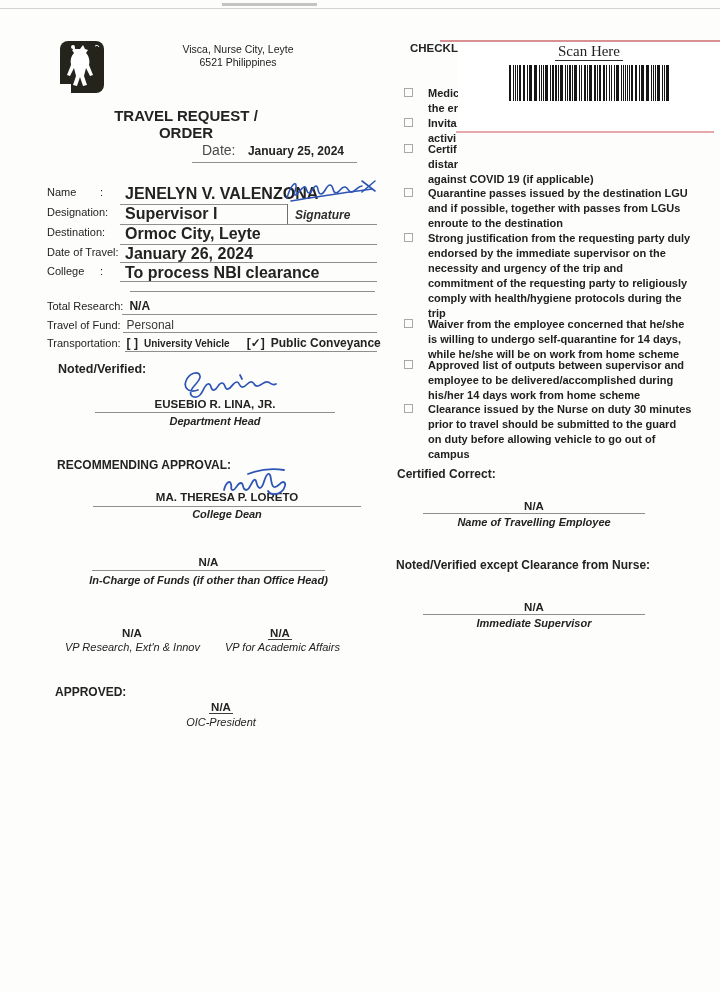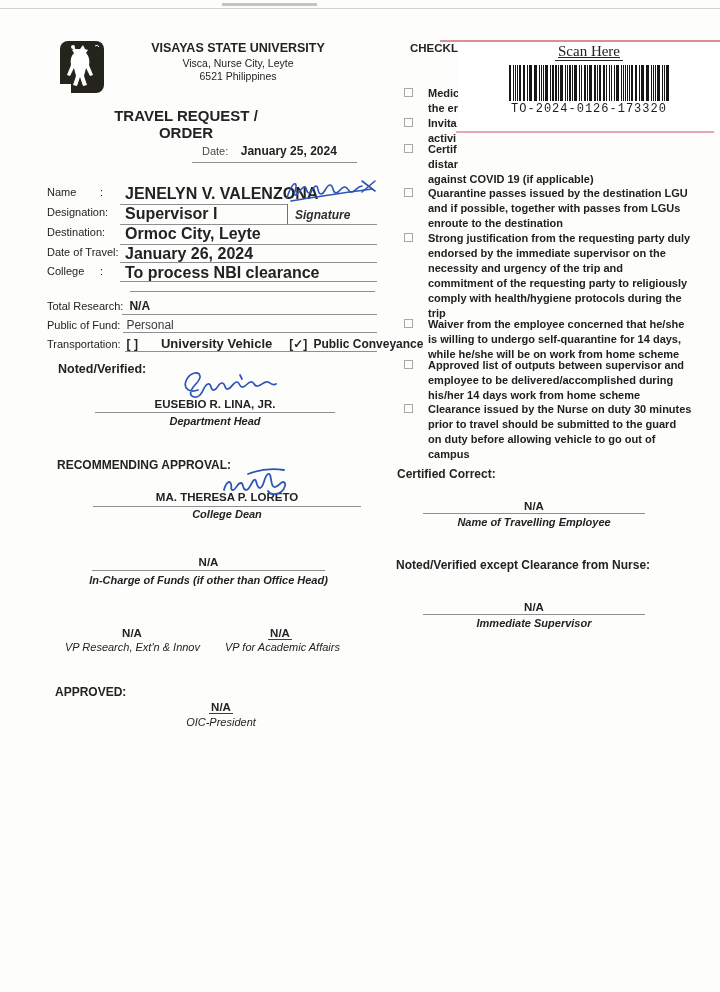--- a/index.html
+++ b/index.html
@@ -17,21 +17,21 @@
   .flabel{display:inline-block;min-width:53px;}
   .fvalue{position:absolute;left:78px;top:-1px;font-weight:bold;font-size:16px;white-space:nowrap;}
   .exrow{position:absolute;left:47px;font-size:11px;white-space:nowrap;}
   .exval{font-size:12px;margin-left:6px;}
   .cl-item{position:absolute;left:404px;width:300px;}
   .cbox{position:absolute;left:0;top:2px;width:7px;height:7px;border:1px solid #a9a9a9;background:#fff0;}
   .cl-text{margin-left:24px;font-weight:bold;font-size:11px;line-height:15px;color:#212121;}
   .ul{border-bottom:1px solid #3c3c3c;padding:0 2px;}
   .scan-overlay{position:absolute;left:458px;top:41px;width:262px;height:90px;background:#ffffff;z-index:3;}
   .scan-title{font-family:"Liberation Serif",serif;font-size:15px;text-align:center;margin-top:2px;}
-  .scan-title span{border-bottom:1.5px solid #2a2a2a;padding:0 3px 1px;text-decoration:underline;}
+  .scan-title span{border-bottom:1.5px solid #2a2a2a;padding:0 3px 1px;}
   .barcode-wrap{text-align:center;margin-top:5px;height:36px;white-space:nowrap;}
   .barcode-wrap i{display:inline-block;height:36px;vertical-align:top;}
   .barcode-wrap i.bar{background:#161616;}
   .scan-code{font-family:"Liberation Mono","DejaVu Sans Mono",monospace;font-size:12px;letter-spacing:1px;text-align:center;margin-top:1px;color:#1d1d1d;}
   .pinkline{position:absolute;height:2px;z-index:4;}
   svg.sig{position:absolute;z-index:2;}
 </style>
 </head>
 <body>
 
@@ -43,29 +43,28 @@
     <rect x="1" y="1" width="44" height="52" rx="8" fill="#24241c"></rect>
     <rect x="0" y="44" width="12" height="10" fill="#fdfdfc"></rect>
     <path fill="#ffffff" d="M21,9 l3,-4 2,4 3,1 -2,3 c3,3 4,8 3,12 l4,10 -3,1 -4,-8 -2,8 3,9 -4,1 -3,-9 -3,9 -4,-1 3,-9 -2,-8 -4,8 -3,-1 4,-10 c-1,-5 0,-9 3,-12 l-2,-3 3,-1 z"></path>
     <path d="M15,9 l3,5" stroke="#ffffff" stroke-width="2.4" stroke-linecap="round" fill="none"></path>
     <circle cx="14" cy="7" r="2" fill="#ffffff"></circle>
     <path d="M36,6 q3,-2 4,1" stroke="#ffffff" stroke-width="1" fill="none"></path>
   </svg>
 </div>
 
 <div class="abs center" style="left:128px;top:41px;width:220px;">
-  <div class="b" style="font-size:12.5px;">VISAYAS STATE UNIVERSITY</div>
   <div style="font-size:10.5px;margin-top:2px;">Visca, Nurse City, Leyte</div>
   <div style="font-size:10.5px;margin-top:1px;">6521 Philippines</div>
 </div>
 
 <div class="abs b center" style="left:101px;top:107px;width:170px;font-size:15px;">TRAVEL REQUEST / ORDER</div>
 
 <div class="abs" style="left:192px;top:141px;width:165px;border-bottom:1px solid #8f8f8f;padding-bottom:3px;">
-  <span style="font-size:11px;color:#4a4a4a;margin-left:10px;">Date:</span>
+  <span style="font-size:14px;color:#4a4a4a;margin-left:10px;">Date:</span>
   <span class="b" style="font-size:12px;margin-left:8px;">January 25, 2024</span>
 </div>
 
 <div class="frow" style="top:186px;">
   <span class="flabel">Name</span><span>:</span>
   <span class="fvalue">JENELYN V. VALENZONA</span>
 </div>
 <div class="frow" style="top:206px;">
   <span class="flabel">Designation</span><span>:</span>
   <span class="fvalue">Supervisor I</span>
@@ -98,26 +97,26 @@
     <path d="M9,27 C32,23 60,19 90,15"></path>
     <path d="M80,7 L93,17 M93,7 L80,18"></path>
   </g>
 </svg>
 
 <div class="exrow" style="top:299px;">
   <span>Total Research:</span><span class="exval b">N/A</span>
 </div>
 <div class="rule" style="left:122px;top:314px;width:255px;"></div>
 <div class="exrow" style="top:318px;">
-  <span>Public of Fund:</span><span class="exval" style="color:#3b3b3b;">Personal</span>
+  <span>Travel of Fund:</span><span class="exval" style="color:#3b3b3b;">Personal</span>
 </div>
 <div class="rule" style="left:123px;top:332px;width:254px;"></div>
 <div class="exrow" style="top:336px;">
   <span>Transportation:</span><span class="exval b">[ ]</span>
-  <span class="b" style="font-size:13px;margin-left:20px;">University Vehicle</span>
+  <span class="b" style="font-size:10px;margin-left:3px;">University Vehicle</span>
   <span class="b" style="font-size:12px;margin-left:14px;">[✓]</span>
   <span class="b" style="font-size:12px;margin-left:3px;">Public Conveyance</span>
 </div>
 <div class="rule" style="left:125px;top:351px;width:252px;"></div>
 
 <div class="heading" style="left:58px;top:362px;font-size:12.5px;">Noted/Verified:</div>
 <svg class="sig" style="left:180px;top:368px;" width="100" height="34" viewBox="0 0 100 34">
   <g stroke="#2e55b5" stroke-width="1.7" fill="none" stroke-linecap="round" stroke-linejoin="round">
     <path d="M18,22 C10,25 3,21 6,13 C9,5 19,2 20,8 C21,13 13,17 11,23 C9,29 16,31 20,27 C24,23 24,17 28,16 C32,15 30,23 34,22 C38,21 38,15 42,15 C46,15 44,22 48,21 C52,20 53,14 57,14 C60,14 59,20 63,19 C67,18 68,13 72,14 C75,15 74,19 78,18 C82,17 84,13 88,14 C91,15 92,18 96,16"></path>
     <path d="M60,7 L62,11"></path>
@@ -184,21 +183,20 @@
 <div class="cl-item" style="top:402px;">
   <span class="cbox"></span>
   <div class="cl-text">Clearance issued by the Nurse on duty 30 minutes<br>prior to travel should be submitted to the guard<br>on duty before allowing vehicle to go out of<br>campus</div>
 </div>
 
 <div class="pinkline" style="left:440px;top:40px;width:280px;background:#d99092;"></div>
 <div class="pinkline" style="left:456px;top:131px;width:258px;background:#e5a9a9;"></div>
 <div class="scan-overlay">
   <div class="scan-title"><span>Scan Here</span></div>
   <div class="barcode-wrap"><i class="bar" style="width:2px"></i><i style="width:2px"></i><i class="bar" style="width:1px"></i><i style="width:1px"></i><i class="bar" style="width:1px"></i><i style="width:1px"></i><i class="bar" style="width:1px"></i><i style="width:1px"></i><i class="bar" style="width:2px"></i><i style="width:2px"></i><i class="bar" style="width:2px"></i><i style="width:2px"></i><i class="bar" style="width:1px"></i><i style="width:1px"></i><i class="bar" style="width:3px"></i><i style="width:2px"></i><i class="bar" style="width:3px"></i><i style="width:2px"></i><i class="bar" style="width:1px"></i><i style="width:1px"></i><i class="bar" style="width:1px"></i><i style="width:1px"></i><i class="bar" style="width:1px"></i><i style="width:1px"></i><i class="bar" style="width:3px"></i><i style="width:2px"></i><i class="bar" style="width:1px"></i><i style="width:1px"></i><i class="bar" style="width:2px"></i><i style="width:1px"></i><i class="bar" style="width:2px"></i><i style="width:1px"></i><i class="bar" style="width:1px"></i><i style="width:1px"></i><i class="bar" style="width:3px"></i><i style="width:2px"></i><i class="bar" style="width:1px"></i><i style="width:1px"></i><i class="bar" style="width:1px"></i><i style="width:1px"></i><i class="bar" style="width:2px"></i><i style="width:1px"></i><i class="bar" style="width:1px"></i><i style="width:1px"></i><i class="bar" style="width:3px"></i><i style="width:2px"></i><i class="bar" style="width:1px"></i><i style="width:1px"></i><i class="bar" style="width:1px"></i><i style="width:2px"></i><i class="bar" style="width:2px"></i><i style="width:1px"></i><i class="bar" style="width:1px"></i><i style="width:1px"></i><i class="bar" style="width:3px"></i><i style="width:2px"></i><i class="bar" style="width:2px"></i><i style="width:1px"></i><i class="bar" style="width:1px"></i><i style="width:1px"></i><i class="bar" style="width:2px"></i><i style="width:2px"></i><i class="bar" style="width:2px"></i><i style="width:1px"></i><i class="bar" style="width:1px"></i><i style="width:2px"></i><i class="bar" style="width:1px"></i><i style="width:1px"></i><i class="bar" style="width:1px"></i><i style="width:2px"></i><i class="bar" style="width:1px"></i><i style="width:1px"></i><i class="bar" style="width:3px"></i><i style="width:2px"></i><i class="bar" style="width:1px"></i><i style="width:1px"></i><i class="bar" style="width:1px"></i><i style="width:1px"></i><i class="bar" style="width:1px"></i><i style="width:1px"></i><i class="bar" style="width:1px"></i><i style="width:1px"></i><i class="bar" style="width:1px"></i><i style="width:1px"></i><i class="bar" style="width:2px"></i><i style="width:2px"></i><i class="bar" style="width:2px"></i><i style="width:2px"></i><i class="bar" style="width:1px"></i><i style="width:1px"></i><i class="bar" style="width:3px"></i><i style="width:2px"></i><i class="bar" style="width:3px"></i><i style="width:2px"></i><i class="bar" style="width:1px"></i><i style="width:1px"></i><i class="bar" style="width:1px"></i><i style="width:1px"></i><i class="bar" style="width:1px"></i><i style="width:1px"></i><i class="bar" style="width:3px"></i><i style="width:2px"></i><i class="bar" style="width:1px"></i><i style="width:1px"></i><i class="bar" style="width:1px"></i><i style="width:1px"></i><i class="bar" style="width:3px"></i></div>
-  <div class="scan-code">TO-2024-0126-173320</div>
 </div>
 
 <div class="heading" style="left:397px;top:467px;">Certified Correct:</div>
 <div class="sig-val" style="left:423px;top:500px;width:222px;">N/A</div>
 <div class="rule" style="left:423px;top:513px;width:222px;"></div>
 <div class="sig-cap" style="left:423px;top:516px;width:222px;">Name of Travelling Employee</div>
 
 <div class="heading" style="left:396px;top:558px;">Noted/Verified except Clearance from Nurse:</div>
 <div class="sig-val" style="left:423px;top:601px;width:222px;">N/A</div>
 <div class="rule" style="left:423px;top:614px;width:222px;"></div>

